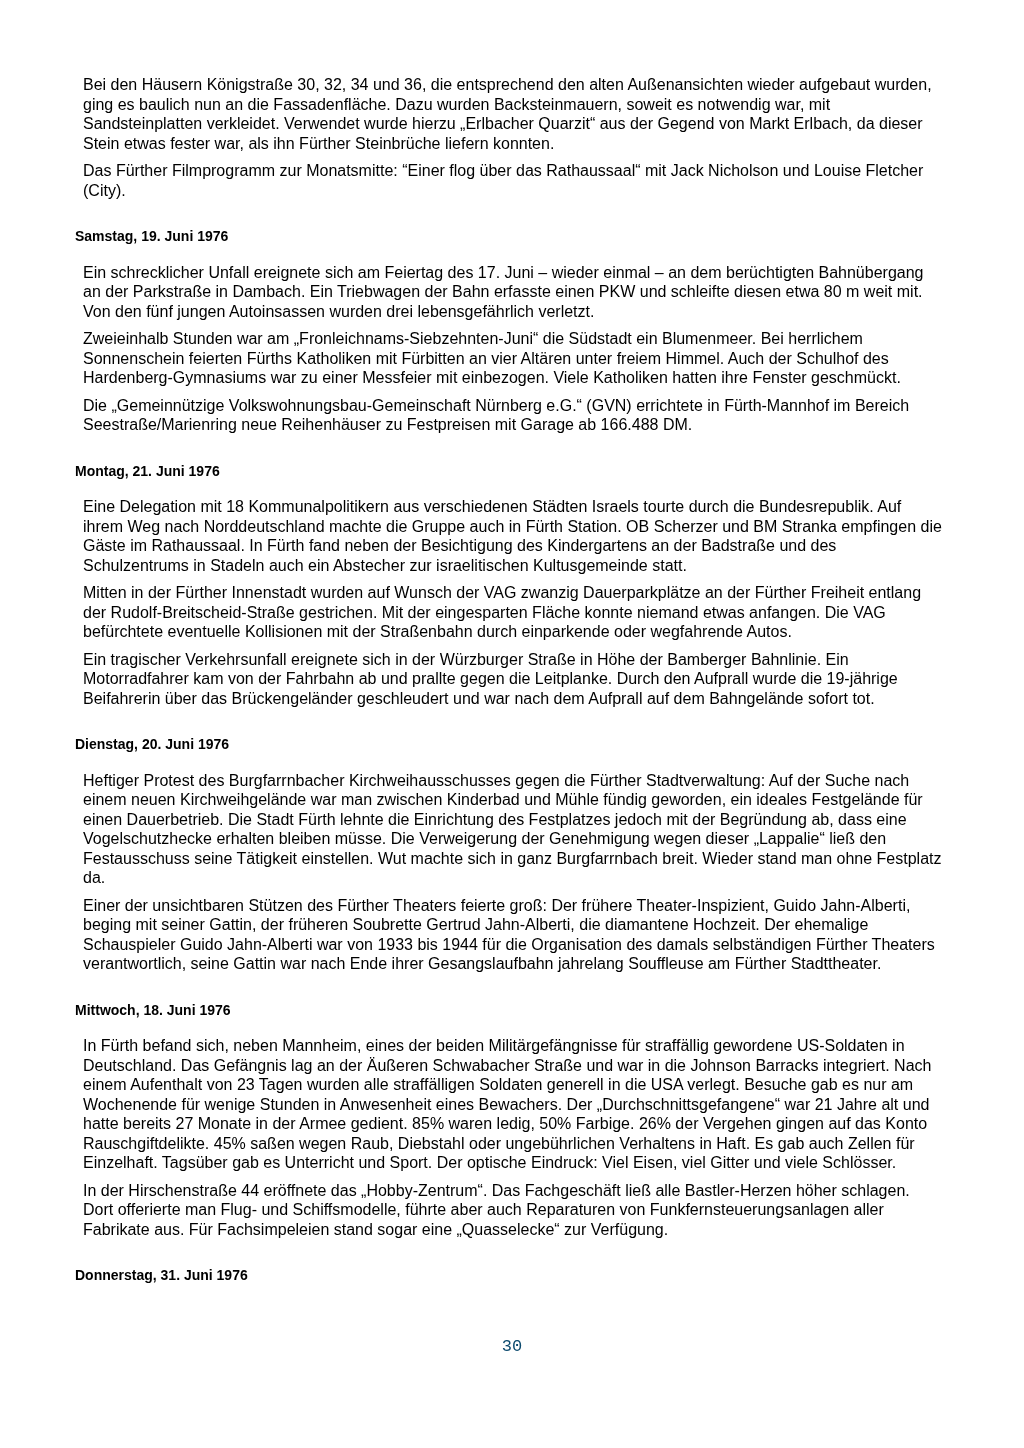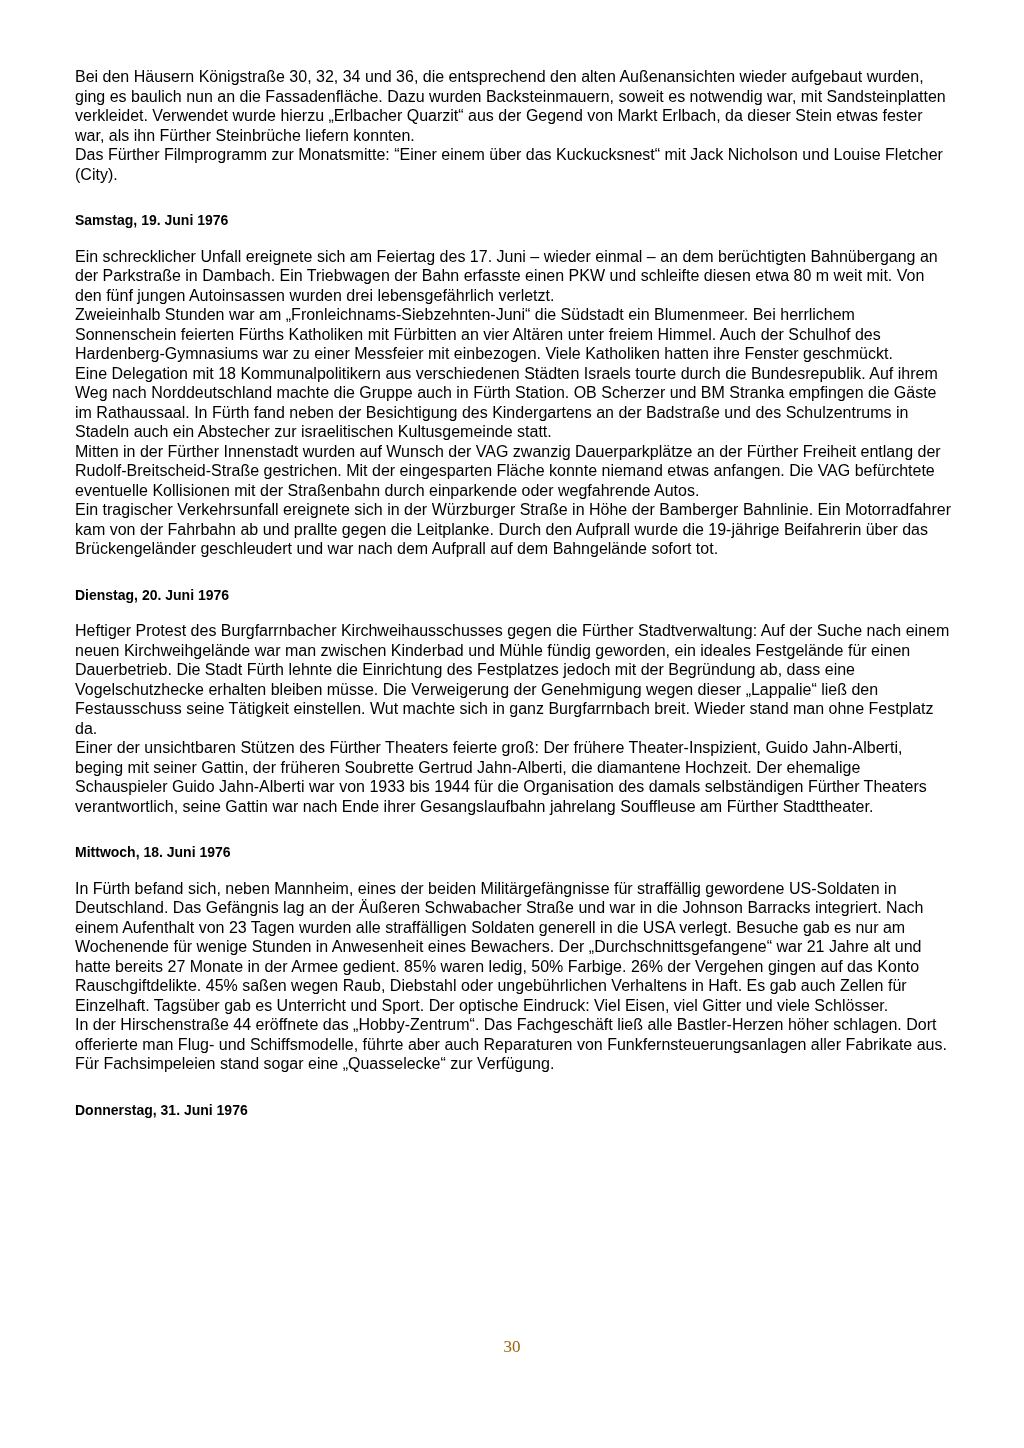--- a/index.html
+++ b/index.html
@@ -14,57 +14,59 @@
   }
   .content {
     position: absolute;
     left: 75px;
     top: 67px;
     width: 876px;
     font-size: 16px;
     line-height: 19.5px;
     text-align: left;
   }
-  .content p { margin: 0; }
+  .content p { margin: 8px; }
   .content h2 {
     font-size: 14px;
     line-height: 19.5px;
     font-weight: bold;
     margin: 27px 0 16px 0;
   }
   .footer {
     position: absolute;
     top: 1337px;
     left: 0;
     width: 100%;
     text-align: center;
-    font-family: Liberation Serif, serif;
+    font-family: Liberation Mono, monospace;
     font-size: 17px;
     line-height: 20px;
-    color: #a16207;
+    color: #0c4a6e;
   }
 </style>
 </head>
 <body>
 
 <div class="page">
   <div class="content">
 
     <section>
       <p>Bei den Häusern Königstraße 30, 32, 34 und 36, die entsprechend den alten Außenansichten wieder aufgebaut wurden, ging es baulich nun an die Fassadenfläche. Dazu wurden Backsteinmauern, soweit es notwendig war, mit Sandsteinplatten verkleidet. Verwendet wurde hierzu „Erlbacher Quarzit“ aus der Gegend von Markt Erlbach, da dieser Stein etwas fester war, als ihn Fürther Steinbrüche liefern konnten.</p>
-      <p>Das Fürther Filmprogramm zur Monatsmitte: “Einer einem über das Kuckucksnest“ mit Jack Nicholson und Louise Fletcher (City).</p>
+      <p>Das Fürther Filmprogramm zur Monatsmitte: “Einer flog über das Rathaussaal“ mit Jack Nicholson und Louise Fletcher (City).</p>
     </section>
 
     <section>
       <h2>Samstag, 19. Juni 1976</h2>
       <p>Ein schrecklicher Unfall ereignete sich am Feiertag des 17. Juni – wieder einmal – an dem berüchtigten Bahnübergang an der Parkstraße in Dambach. Ein Triebwagen der Bahn erfasste einen PKW und schleifte diesen etwa 80 m weit mit. Von den fünf jungen Autoinsassen wurden drei lebensgefährlich verletzt.</p>
       <p>Zweieinhalb Stunden war am „Fronleichnams-Siebzehnten-Juni“ die Südstadt ein Blumenmeer. Bei herrlichem Sonnenschein feierten Fürths Katholiken mit Fürbitten an vier Altären unter freiem Himmel. Auch der Schulhof des Hardenberg-Gymnasiums war zu einer Messfeier mit einbezogen. Viele Katholiken hatten ihre Fenster geschmückt.</p>
+      <p>Die „Gemeinnützige Volkswohnungsbau-Gemeinschaft Nürnberg e.G.“ (GVN) errichtete in Fürth-Mannhof im Bereich Seestraße/Marienring neue Reihenhäuser zu Festpreisen mit Garage ab 166.488 DM.</p>
     </section>
 
     <section>
+      <h2>Montag, 21. Juni 1976</h2>
       <p>Eine Delegation mit 18 Kommunalpolitikern aus verschiedenen Städten Israels tourte durch die Bundesrepublik. Auf ihrem Weg nach Norddeutschland machte die Gruppe auch in Fürth Station. OB Scherzer und BM Stranka empfingen die Gäste im Rathaussaal. In Fürth fand neben der Besichtigung des Kindergartens an der Badstraße und des Schulzentrums in Stadeln auch ein Abstecher zur israelitischen Kultusgemeinde statt.</p>
       <p>Mitten in der Fürther Innenstadt wurden auf Wunsch der VAG zwanzig Dauerparkplätze an der Fürther Freiheit entlang der Rudolf-Breitscheid-Straße gestrichen. Mit der eingesparten Fläche konnte niemand etwas anfangen. Die VAG befürchtete eventuelle Kollisionen mit der Straßenbahn durch einparkende oder wegfahrende Autos.</p>
       <p>Ein tragischer Verkehrsunfall ereignete sich in der Würzburger Straße in Höhe der Bamberger Bahnlinie. Ein Motorradfahrer kam von der Fahrbahn ab und prallte gegen die Leitplanke. Durch den Aufprall wurde die 19-jährige Beifahrerin über das Brückengeländer geschleudert und war nach dem Aufprall auf dem Bahngelände sofort tot.</p>
     </section>
 
     <section>
       <h2>Dienstag, 20. Juni 1976</h2>
       <p>Heftiger Protest des Burgfarrnbacher Kirchweihausschusses gegen die Fürther Stadtverwaltung: Auf der Suche nach einem neuen Kirchweihgelände war man zwischen Kinderbad und Mühle fündig geworden, ein ideales Festgelände für einen Dauerbetrieb. Die Stadt Fürth lehnte die Einrichtung des Festplatzes jedoch mit der Begründung ab, dass eine Vogelschutzhecke erhalten bleiben müsse. Die Verweigerung der Genehmigung wegen dieser „Lappalie“ ließ den Festausschuss seine Tätigkeit einstellen. Wut machte sich in ganz Burgfarrnbach breit. Wieder stand man ohne Festplatz da.</p>
       <p>Einer der unsichtbaren Stützen des Fürther Theaters feierte groß: Der frühere Theater-Inspizient, Guido Jahn-Alberti, beging mit seiner Gattin, der früheren Soubrette Gertrud Jahn-Alberti, die diamantene Hochzeit. Der ehemalige Schauspieler Guido Jahn-Alberti war von 1933 bis 1944 für die Organisation des damals selbständigen Fürther Theaters verantwortlich, seine Gattin war nach Ende ihrer Gesangslaufbahn jahrelang Souffleuse am Fürther Stadttheater.</p>
     </section>

